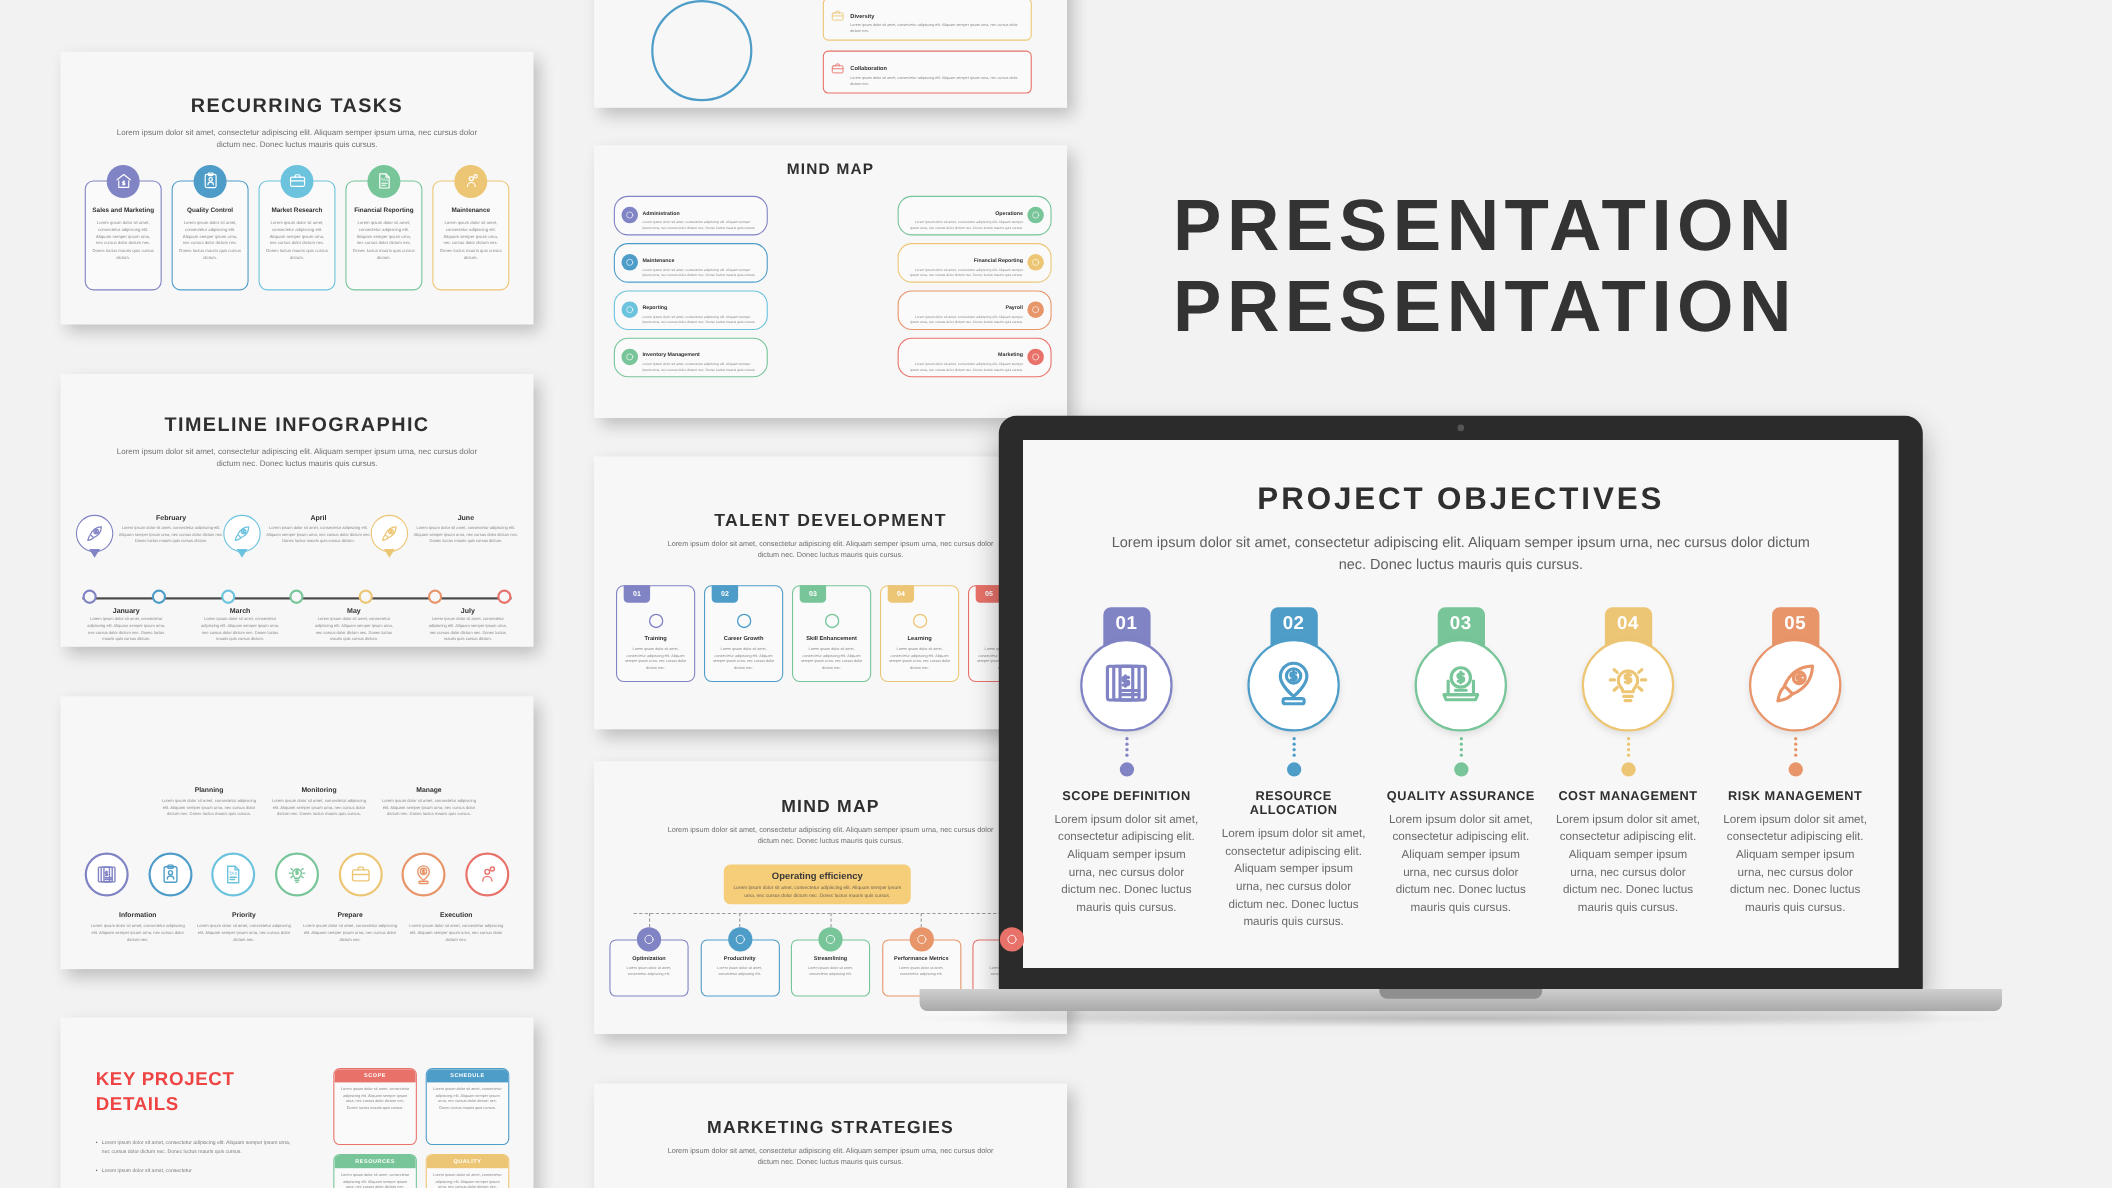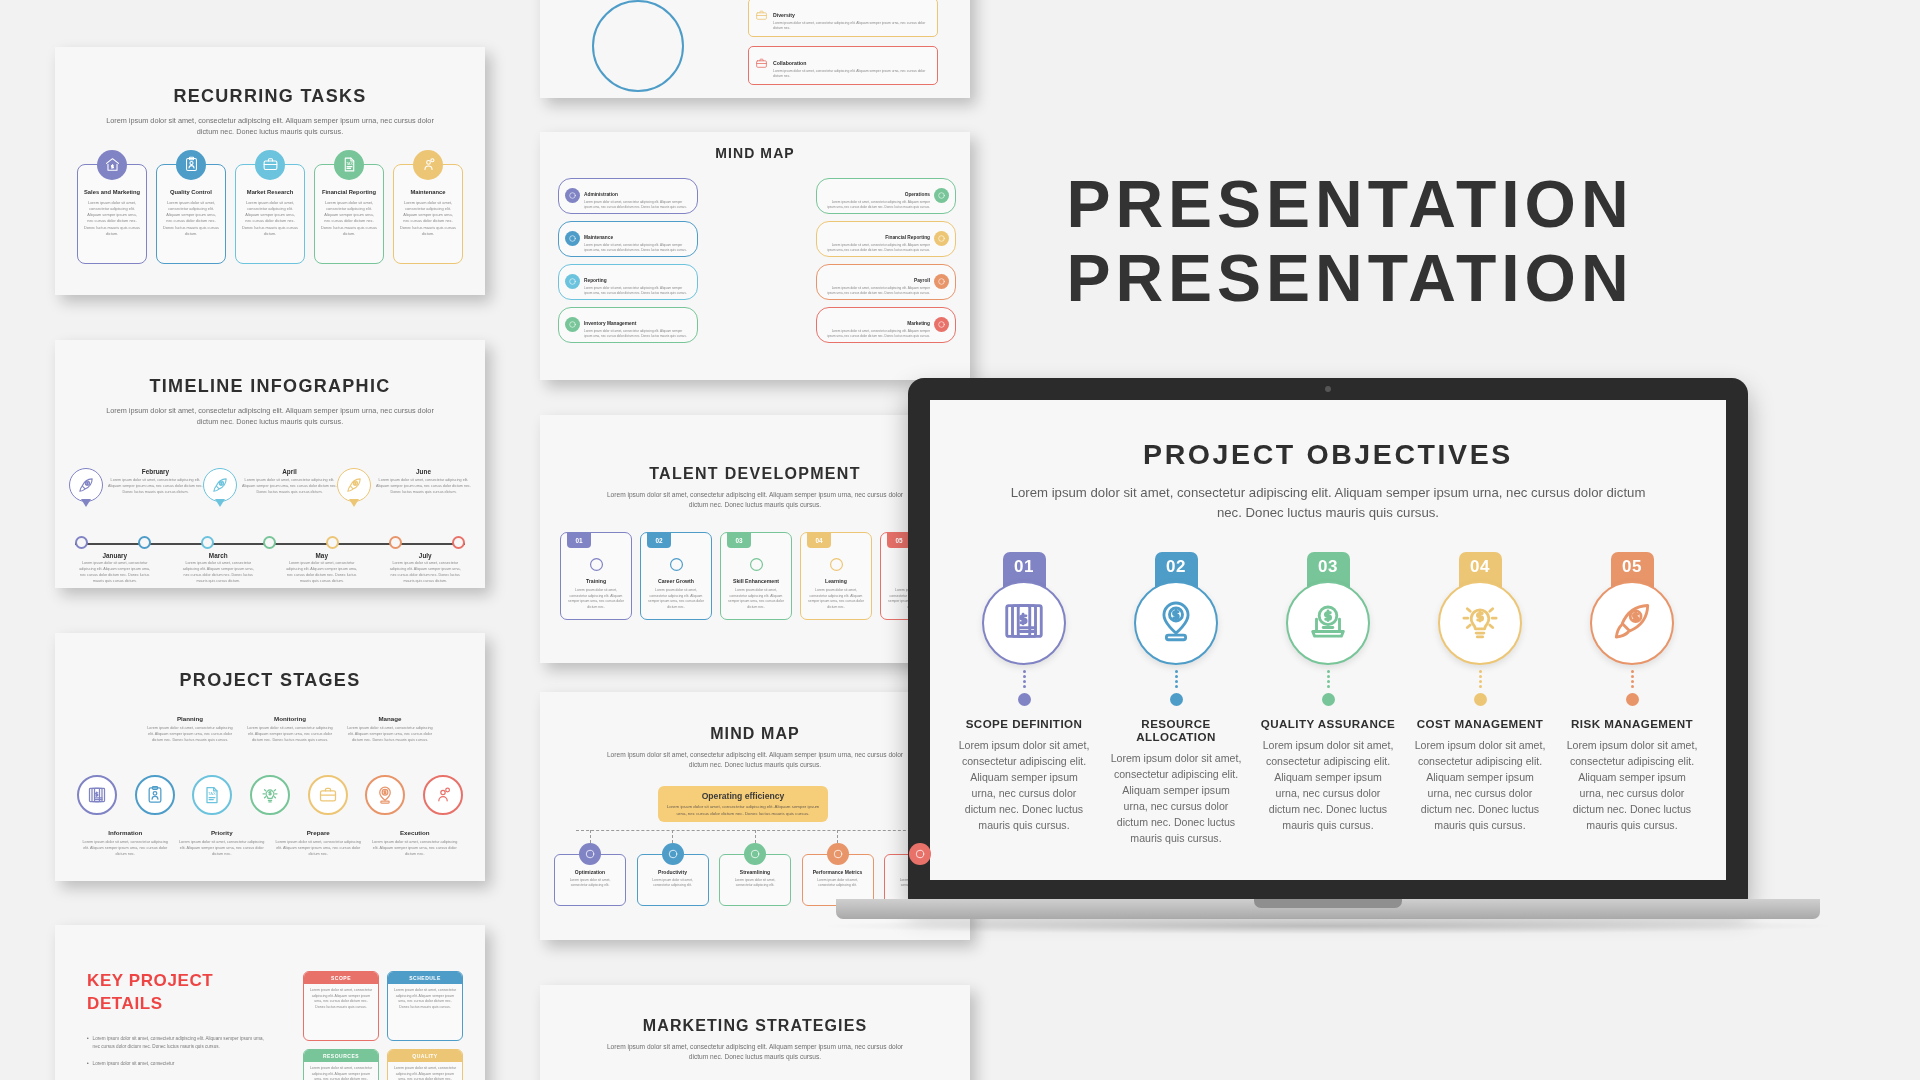--- a/index.html
+++ b/index.html
@@ -273,21 +273,20 @@
           <div style="width:74px;font-size:3.7px;line-height:1.6;color:#8a8a8a;text-align:center;">Lorem ipsum dolor sit amet, consectetur adipiscing elit. Aliquam semper ipsum urna, nec cursus dolor dictum nec. Donec luctus mauris quis cursus dictum.</div>
         </div>
         <div style="flex: 1 1 0%; display: flex; flex-direction: column; align-items: center; gap: 2px;">
           <div style="font-size:6.4px;font-weight:700;color:#2f2f2f;">July</div>
           <div style="width:74px;font-size:3.7px;line-height:1.6;color:#8a8a8a;text-align:center;">Lorem ipsum dolor sit amet, consectetur adipiscing elit. Aliquam semper ipsum urna, nec cursus dolor dictum nec. Donec luctus mauris quis cursus dictum.</div>
         </div>
       </div>
   </div>
 
   <div class="slide" style="left:55px; top:633px; width:430px; height:248px;">
-    <div class="t-title" style="margin-top:37px; font-size:18px; letter-spacing:1.3px;">PROJECT STAGES</div>
     <div id="ps-top" style="position:absolute; left:85px; top:82px; width:300px; display:flex;">
         <div style="flex: 1 1 0%; padding: 0px 4px;">
           <div style="font-size:6.2px;font-weight:700;color:#2f2f2f;text-align:center;">Planning</div>
           <div style="margin-top:3px;font-size:3.8px;line-height:1.6;color:#8a8a8a;text-align:center;">Lorem ipsum dolor sit amet, consectetur adipiscing elit. Aliquam semper ipsum urna, nec cursus dolor dictum nec. Donec luctus mauris quis cursus.</div>
         </div>
         <div style="flex: 1 1 0%; padding: 0px 4px;">
           <div style="font-size:6.2px;font-weight:700;color:#2f2f2f;text-align:center;">Monitoring</div>
           <div style="margin-top:3px;font-size:3.8px;line-height:1.6;color:#8a8a8a;text-align:center;">Lorem ipsum dolor sit amet, consectetur adipiscing elit. Aliquam semper ipsum urna, nec cursus dolor dictum nec. Donec luctus mauris quis cursus.</div>
         </div>
         <div style="flex: 1 1 0%; padding: 0px 4px;">

